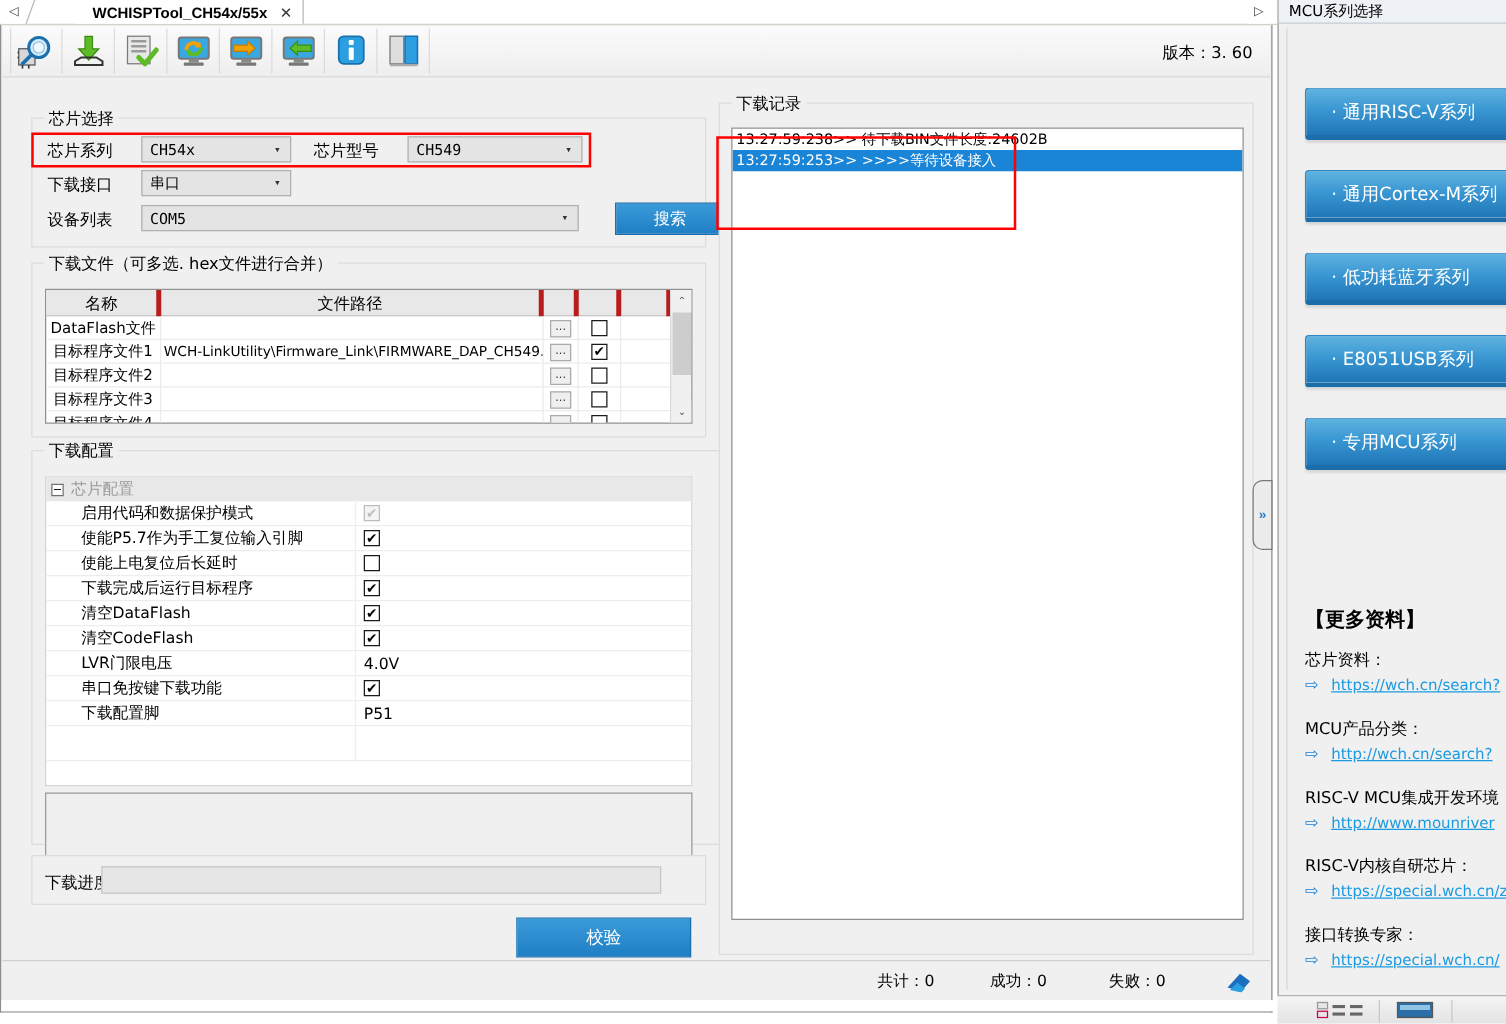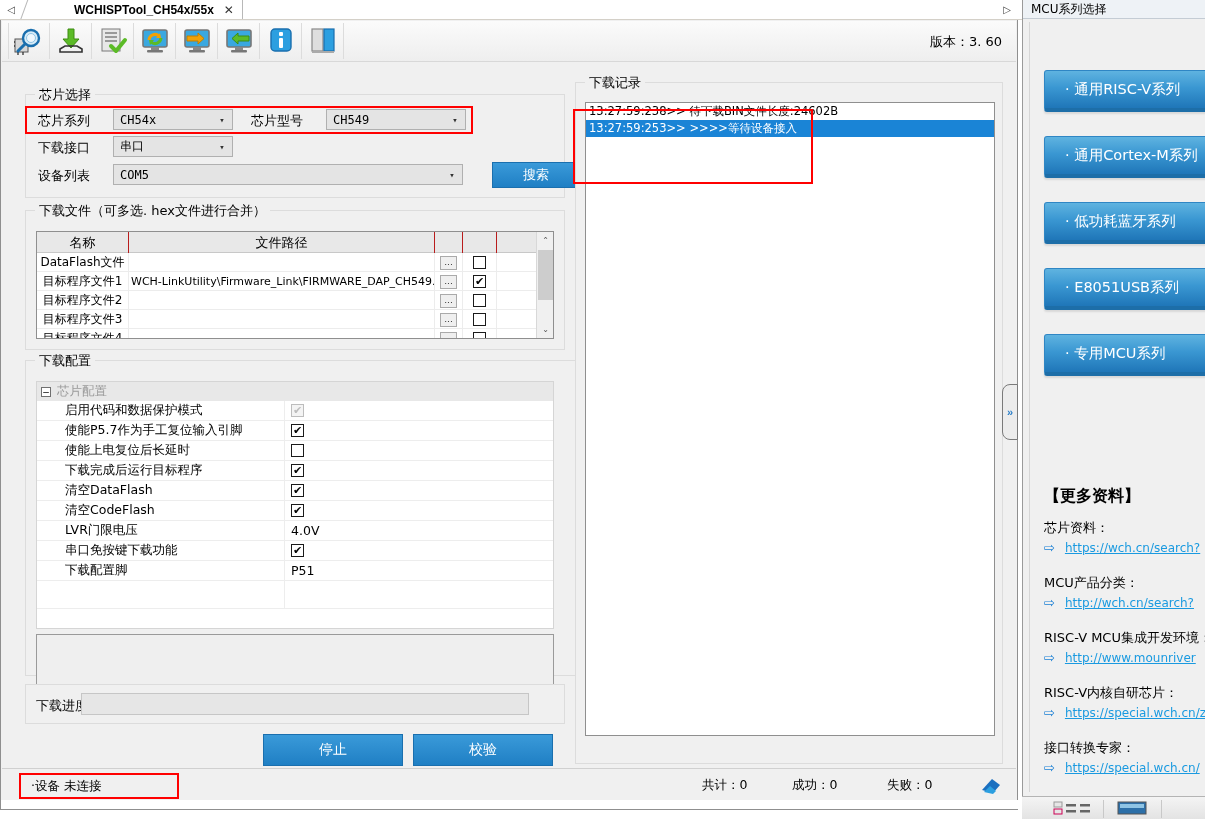--- a/index.html
+++ b/index.html
@@ -125,21 +125,21 @@
     position: absolute; left: 10px; top: 20px; width: 518px; height: 108px;
     background: #fff; border: 1px solid #8f8f8f; overflow: hidden;
   }
   .tbl-head {
     display: flex; height: 21px;
     background: #e8e8e8; border-bottom: 1px solid #c8c8c8;
     font-size: 13px; font-family: "DejaVu Sans", sans-serif;
   }
   .th {
     display: flex; align-items: center; justify-content: center;
-    border-right: 1px solid #b91c1c; height: 21px; text-align: right;
+    border-right: 4px solid #b91c1c; height: 21px; text-align: right;
   }
   .tbl-row {
     display: flex; height: 19px; border-bottom: 1px solid #ececec;
     font-size: 12px; font-family: "DejaVu Sans", sans-serif;
   }
   .td { display: flex; align-items: center; border-right: 1px solid #ececec; height: 19px; }
   .td-name { justify-content: center; }
   .td-path { padding-left: 2px; overflow: hidden; white-space: nowrap; font-size: 11px; }
   .dots-btn {
     width: 17px; height: 14px; background: #efefef; border: 1px solid #aaa;
@@ -577,40 +577,38 @@
           </div>
       </div>
       <div class="cfg-empty"></div>
     </div>
 
     <div class="gb" id="grp-prog">
       <div class="row-label" style="left:10px; top:12px;">下载进度</div>
       <div class="prog-bar"></div>
     </div>
 
-    <div class="btn-blue" style="left:262px; top:714px; width:140px; height:32px; font-size:14px;">停止</div>
     <div class="btn-blue" style="left:412px; top:714px; width:140px; height:32px; font-size:14px;">校验</div>
 
     <div class="gb" id="grp-log">
       <div class="gb-title">下载记录</div>
       <div class="logbox">
         <div id="log-lines">
             <div class="log-line">13:27:59:238&gt;&gt; 待下载BIN文件长度:24602B</div>
             <div class="log-line sel">13:27:59:253&gt;&gt; &gt;&gt;&gt;&gt;等待设备接入</div>
           </div>
       </div>
       <div class="btn-grey" style="left:258px; top:664px;">保存</div>
       <div class="btn-grey" style="left:340px; top:664px;">清空</div>
     </div>
     <div class="redbox" style="left:572px; top:89px; width:240px; height:75px;"></div>
 
     <div class="expander">»</div>
 
     <div class="statusbar">
-      <div class="sb-device">·设备  未连接</div>
       <div class="sb-count" style="left:700px;">共计：0</div>
       <div class="sb-count" style="left:790px;">成功：0</div>
       <div class="sb-count" style="left:885px;">失败：0</div>
       <div class="eraser-icon">
         <svg width="22" height="18" viewBox="0 0 22 18">
           <path d="M2 14 l10 -11 l8 6 l-7 8 z" fill="#1a6fc0"></path>
           <path d="M4 16 l6 -6 l6 5 l-3 3 z" fill="#2c9fe0"></path>
         </svg>
       </div>
     </div>

